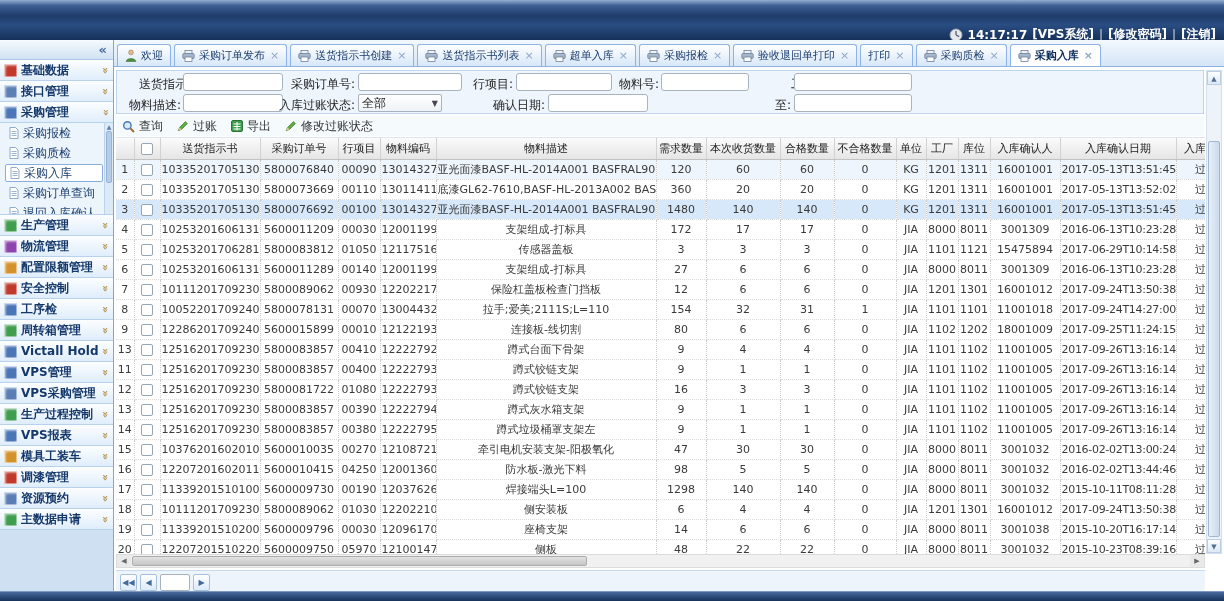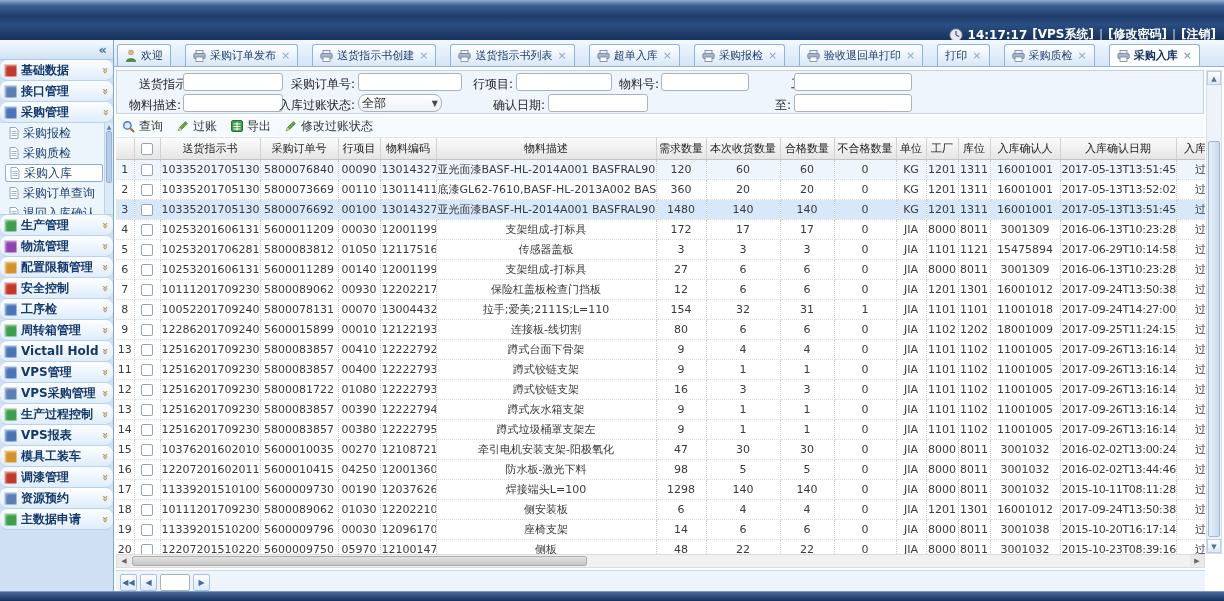--- a/index.html
+++ b/index.html
@@ -19,48 +19,48 @@
   .hdr-line2{margin-top:3px;font-size:11px;color:#e6edf7;}
   .user-red{color:#ff4136;font-weight:bold;margin-right:4px;}
 
   
   .main{display:flex;height:551px;}
   .footer{height:10px;background:linear-gradient(180deg,#47699c,#16315a);border-top:1px solid #7b97bd;}
 
   
   .sidebar{width:114px;background:#cfe0f2;border-right:1px solid #7fa7d1;overflow:hidden;}
   .sb-top{height:20px;background:linear-gradient(#f5fafe,#d0e2f4);border-bottom:1px solid #aac8e6;display:flex;justify-content:flex-end;align-items:center;padding:0 6px;color:#44699c;font-weight:bold;font-size:13px;cursor:pointer;}
-  .menu-item{height:21px;background:linear-gradient(#fcfeff,#dfedfb);border-bottom:1px solid #b9d2ec;display:flex;align-items:center;gap:4px;padding:0 4px;font-size:12px;color:#15386b;font-weight:bold;cursor:pointer;white-space:nowrap;overflow:hidden;border-radius:8px;}
+  .menu-item{height:21px;background:linear-gradient(#fcfeff,#dfedfb);border-bottom:1px solid #b9d2ec;display:flex;align-items:center;gap:4px;padding:0 4px;font-size:12px;color:#15386b;font-weight:bold;cursor:pointer;white-space:nowrap;overflow:hidden;}
   .micon{width:13px;height:13px;border-radius:2px;flex:0 0 13px;box-shadow:inset 0 0 0 1px rgba(255,255,255,.45), inset 2px 2px 2px rgba(255,255,255,.5);}
   .mlabel{overflow:hidden;text-overflow:clip;}
   .chev{margin-left:auto;color:#b89a5a;font-size:11px;font-weight:bold;transform:rotate(90deg);flex:0 0 auto;}
   .chev.up{transform:rotate(-90deg);}
   .submenu{position:relative;height:92px;overflow:hidden;background:#ecf4fc;border-bottom:1px solid #b9d2ec;padding-right:9px;}
   .sub-item{height:20px;display:flex;align-items:center;gap:4px;padding:0 2px 0 9px;font-size:12px;color:#1a3c6e;cursor:pointer;white-space:nowrap;}
   .sub-item.selected{background:#fff;border:1px solid #89aede;border-radius:2px;height:18px;margin:1px 1px 1px 5px;padding-left:4px;}
   .sub-scroll{position:absolute;top:0;right:0;width:9px;height:100%;background:#dce9f7;border-left:1px solid #bcd3ea;font-size:6px;color:#5c7ba3;text-align:center;line-height:8px;}
   .sub-thumb{position:absolute;top:8px;left:1px;width:6px;height:52px;background:#b7cde6;border:1px solid #93b4d8;border-radius:2px;}
 
   
   .content{flex:1;position:relative;background:#fff;overflow:hidden;}
-  .tabbar{height:27px;background:linear-gradient(#f2f8fe,#d5e5f6);border-bottom:1px solid #8db2e3;display:flex;align-items:flex-end;padding:3px 2px 0 3px;gap:14px;overflow:hidden;}
+  .tabbar{height:27px;background:linear-gradient(#f2f8fe,#d5e5f6);border-bottom:1px solid #8db2e3;display:flex;align-items:flex-end;padding:3px 2px 0 3px;gap:3px;overflow:hidden;}
   .tab{height:22px;display:flex;align-items:center;gap:4px;padding:0 7px;border:1px solid #8db2e3;border-bottom:none;border-radius:3px 3px 0 0;background:linear-gradient(#ffffff,#d7e7f8);font-size:11px;color:#1a3c6e;white-space:nowrap;cursor:pointer;}
   .tab.active{background:#ffffff;font-weight:bold;color:#0b2e5c;}
   .tab .x{color:#8ea7c6;font-size:11px;margin-left:1px;cursor:pointer;}
   .ticon{display:inline-flex;align-items:center;}
 
   .panel{position:absolute;top:28px;left:0;right:0;bottom:0;background:#fff;}
 
   
   .filterbox{position:absolute;top:2px;left:2px;right:20px;height:44px;background:#eef5fc;border:1px solid #bed5ec;}
   .frow{position:absolute;left:0;right:0;height:20px;}
   .frow1{top:2px;} .frow2{top:23px;}
   .flabel{position:absolute;font-size:12px;color:#222;text-align:right;top:3px;white-space:nowrap;}
   .finput{position:absolute;top:0;height:18px;border:1px solid #a9b3bd;border-radius:3px;background:#fff;font-size:11px;padding:0 3px;font-family:inherit;}
-  .fselect{position:absolute;top:0;height:18px;border:1px solid #a9b3bd;border-radius:8px;background:linear-gradient(#fff,#eef2f6);display:flex;align-items:center;justify-content:space-between;padding:0 3px;font-size:12px;color:#222;cursor:pointer;}
+  .fselect{position:absolute;top:0;height:18px;border:1px solid #a9b3bd;border-radius:2px;background:linear-gradient(#fff,#eef2f6);display:flex;align-items:center;justify-content:space-between;padding:0 3px;font-size:12px;color:#222;cursor:pointer;}
   .fselect .arr{font-size:8px;color:#445;}
 
   
   .toolbar{position:absolute;top:48px;left:2px;right:20px;height:20px;background:#f5fafd;display:flex;align-items:center;gap:14px;padding:0 6px;font-size:12px;color:#333;}
   .tbtn{display:flex;align-items:center;gap:4px;cursor:pointer;white-space:nowrap;}
 
   
   .gridwrap{position:absolute;top:69px;left:2px;right:19px;bottom:37px;overflow:hidden;border-top:1px solid #dce6f0;}
   table.grid{border-collapse:collapse;table-layout:fixed;width:1120px;}
   table.grid th{height:21px;background:linear-gradient(#fbfbfb,#e5e5e5);border-right:1px solid #d2d2d2;border-bottom:1px solid #c2c2c2;font-weight:normal;font-size:11px;color:#222;white-space:nowrap;overflow:hidden;padding:0 1px;}

